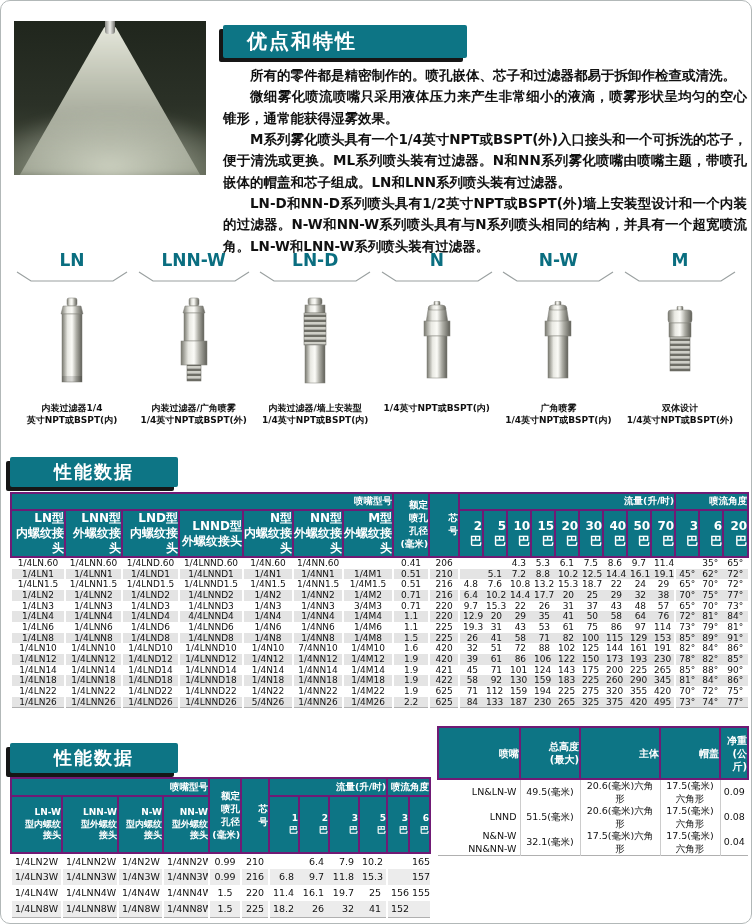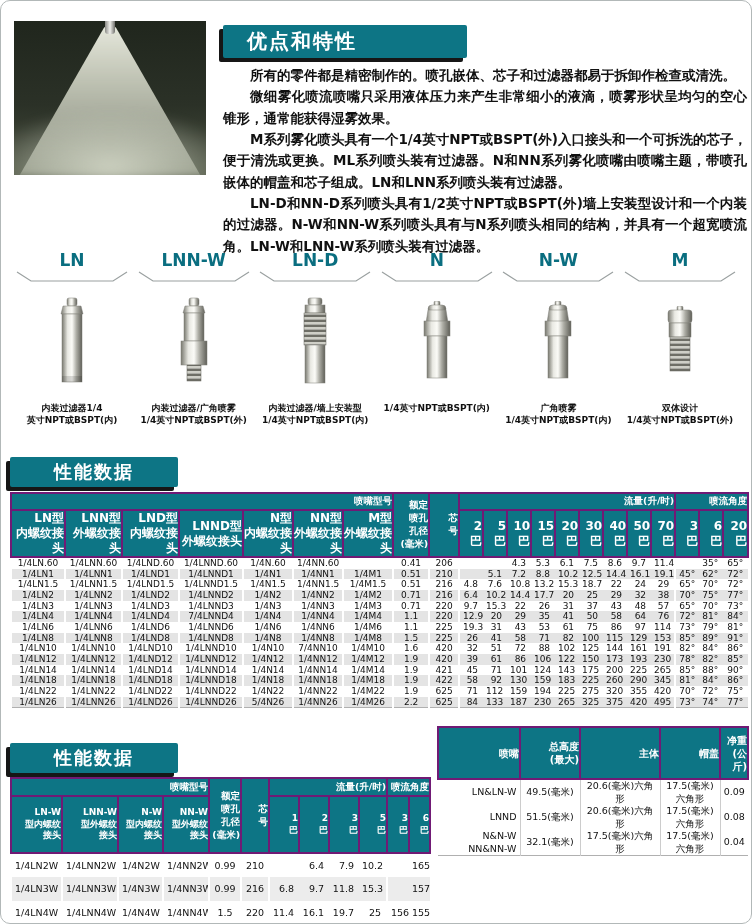--- a/index.html
+++ b/index.html
@@ -56,21 +56,21 @@
   #t1 thead tr.cols th{font-size:12px;height:42px;line-height:1.25;}
   #t1 tbody tr{height:10.7px;line-height:10.5px;}
   #t1 tbody tr:nth-child(even){background:var(--stripe,#e4e4e4);}
 
   
   .perf2{position:absolute;left:9px;top:742px;width:419px;}
   .perf2 .title-bar{width:168px;height:30px;line-height:30px;font-size:18px;text-align:center;letter-spacing:2px;}
   #t2{width:419px;margin-top:4px;font-size:9.5px;}
   #t2 thead tr.grp th{font-size:9.5px;height:16px;}
   #t2 thead tr.cols th{font-size:9px;height:55px;line-height:1.3;}
-  #t2 tbody tr{height:24px;line-height:13.5px;}
+  #t2 tbody tr{height:16px;line-height:13.5px;}
   #t2 tbody tr:nth-child(even){background:#ececec;}
 
   
   .dims{position:absolute;left:436px;top:719px;width:310px;}
   .dims .title-bar{width:166px;height:31px;line-height:31px;font-size:18px;text-align:center;letter-spacing:2px;}
   #t3{width:310px;margin-top:6px;font-size:9.5px;}
   #t3 thead th{font-size:10px;height:50px;line-height:1.3;}
   #t3 tbody tr{height:14px;line-height:12.5px;}
   #t3 td.c-name{text-align:right;padding-left:6px;}
   #t3 td.c-val{text-align:center;border-left:1px solid #ccc;}
@@ -447,41 +447,41 @@
             <td class="c-angle">75°</td>
             <td class="c-angle">77°</td>
           </tr>
           <tr>
             <td class="c-model">1/4LN3</td>
             <td class="c-model">1/4LNN3</td>
             <td class="c-model">1/4LND3</td>
             <td class="c-model">1/4LNND3</td>
             <td class="c-model">1/4N3</td>
             <td class="c-model">1/4NN3</td>
-            <td class="c-model">1/4M3</td>
+            <td class="c-model">3/4M3</td>
             <td class="c-mid">0.71</td>
             <td class="c-mid">220</td>
             <td class="c-flow">9.7</td>
             <td class="c-flow">15.3</td>
             <td class="c-flow">22</td>
             <td class="c-flow">26</td>
             <td class="c-flow">31</td>
             <td class="c-flow">37</td>
             <td class="c-flow">43</td>
             <td class="c-flow">48</td>
             <td class="c-flow">57</td>
             <td class="c-angle c-asep">65°</td>
             <td class="c-angle">70°</td>
             <td class="c-angle">73°</td>
           </tr>
           <tr>
             <td class="c-model">1/4LN4</td>
             <td class="c-model">1/4LNN4</td>
             <td class="c-model">1/4LND4</td>
-            <td class="c-model">7/4LNND4</td>
+            <td class="c-model">4/4LNND4</td>
             <td class="c-model">1/4N4</td>
             <td class="c-model">1/4NN4</td>
             <td class="c-model">1/4M4</td>
             <td class="c-mid">1.1</td>
             <td class="c-mid">220</td>
             <td class="c-flow">12.9</td>
             <td class="c-flow">20</td>
             <td class="c-flow">29</td>
             <td class="c-flow">35</td>
             <td class="c-flow">41</td>

